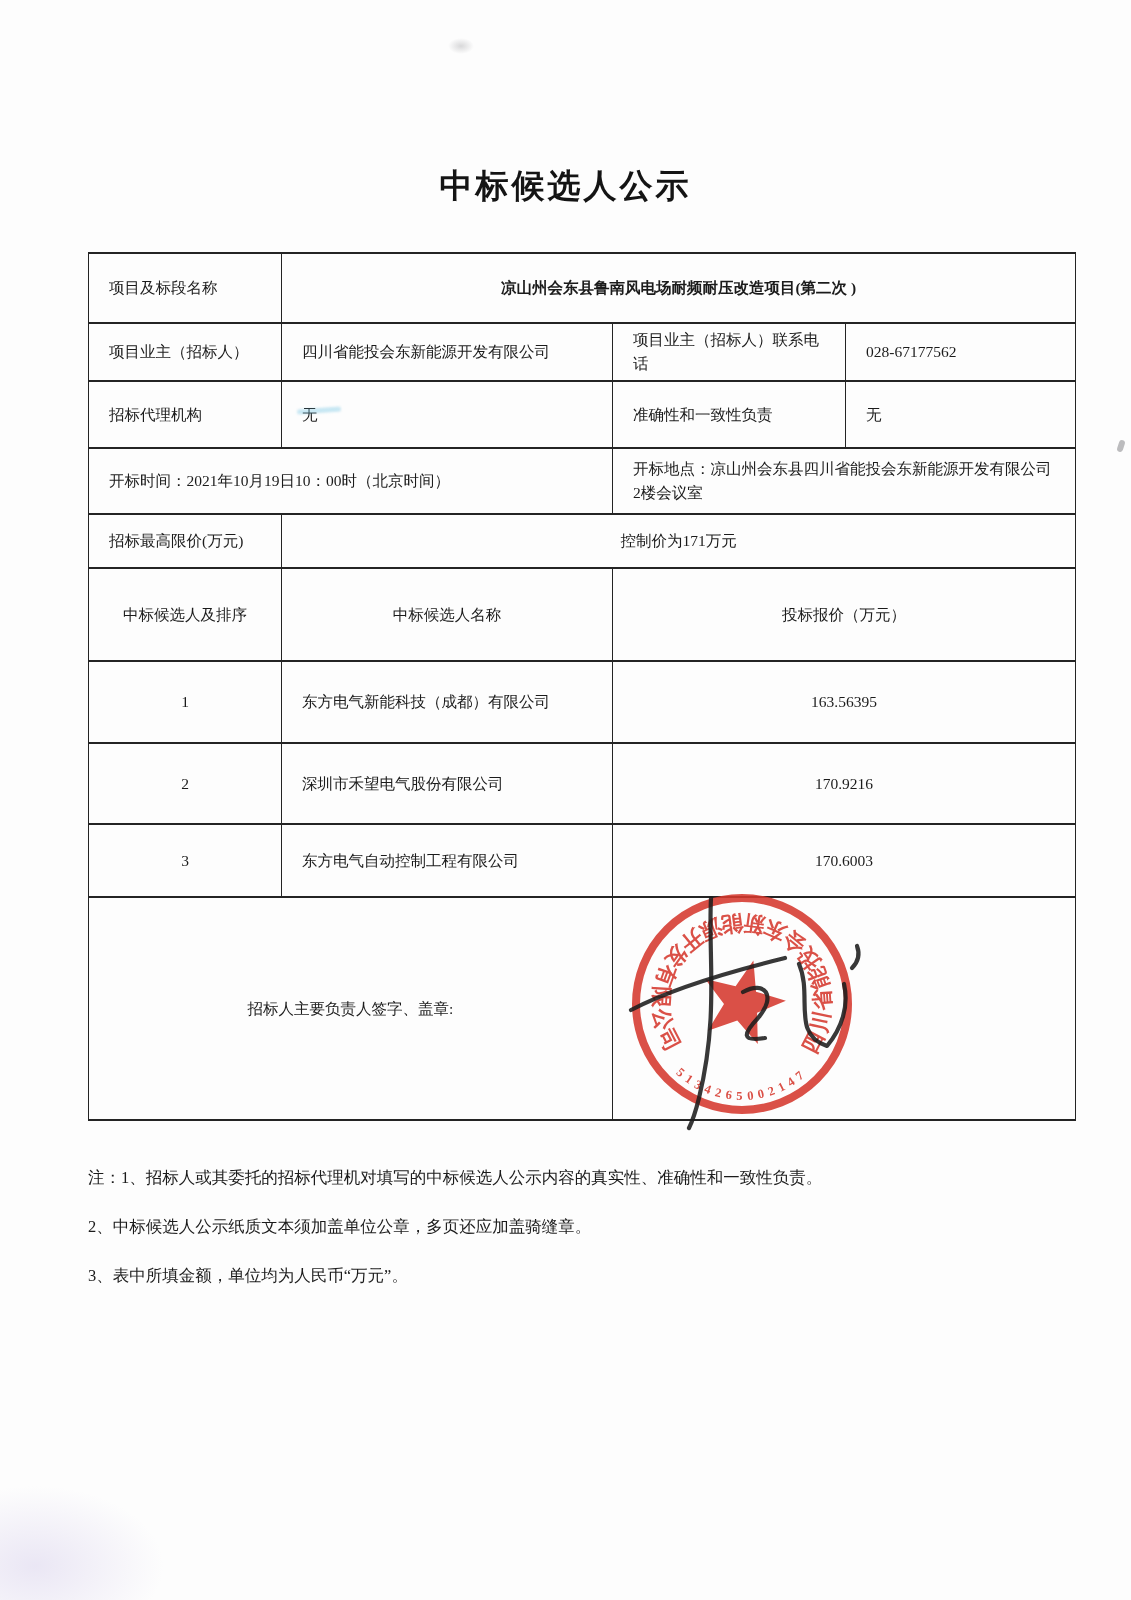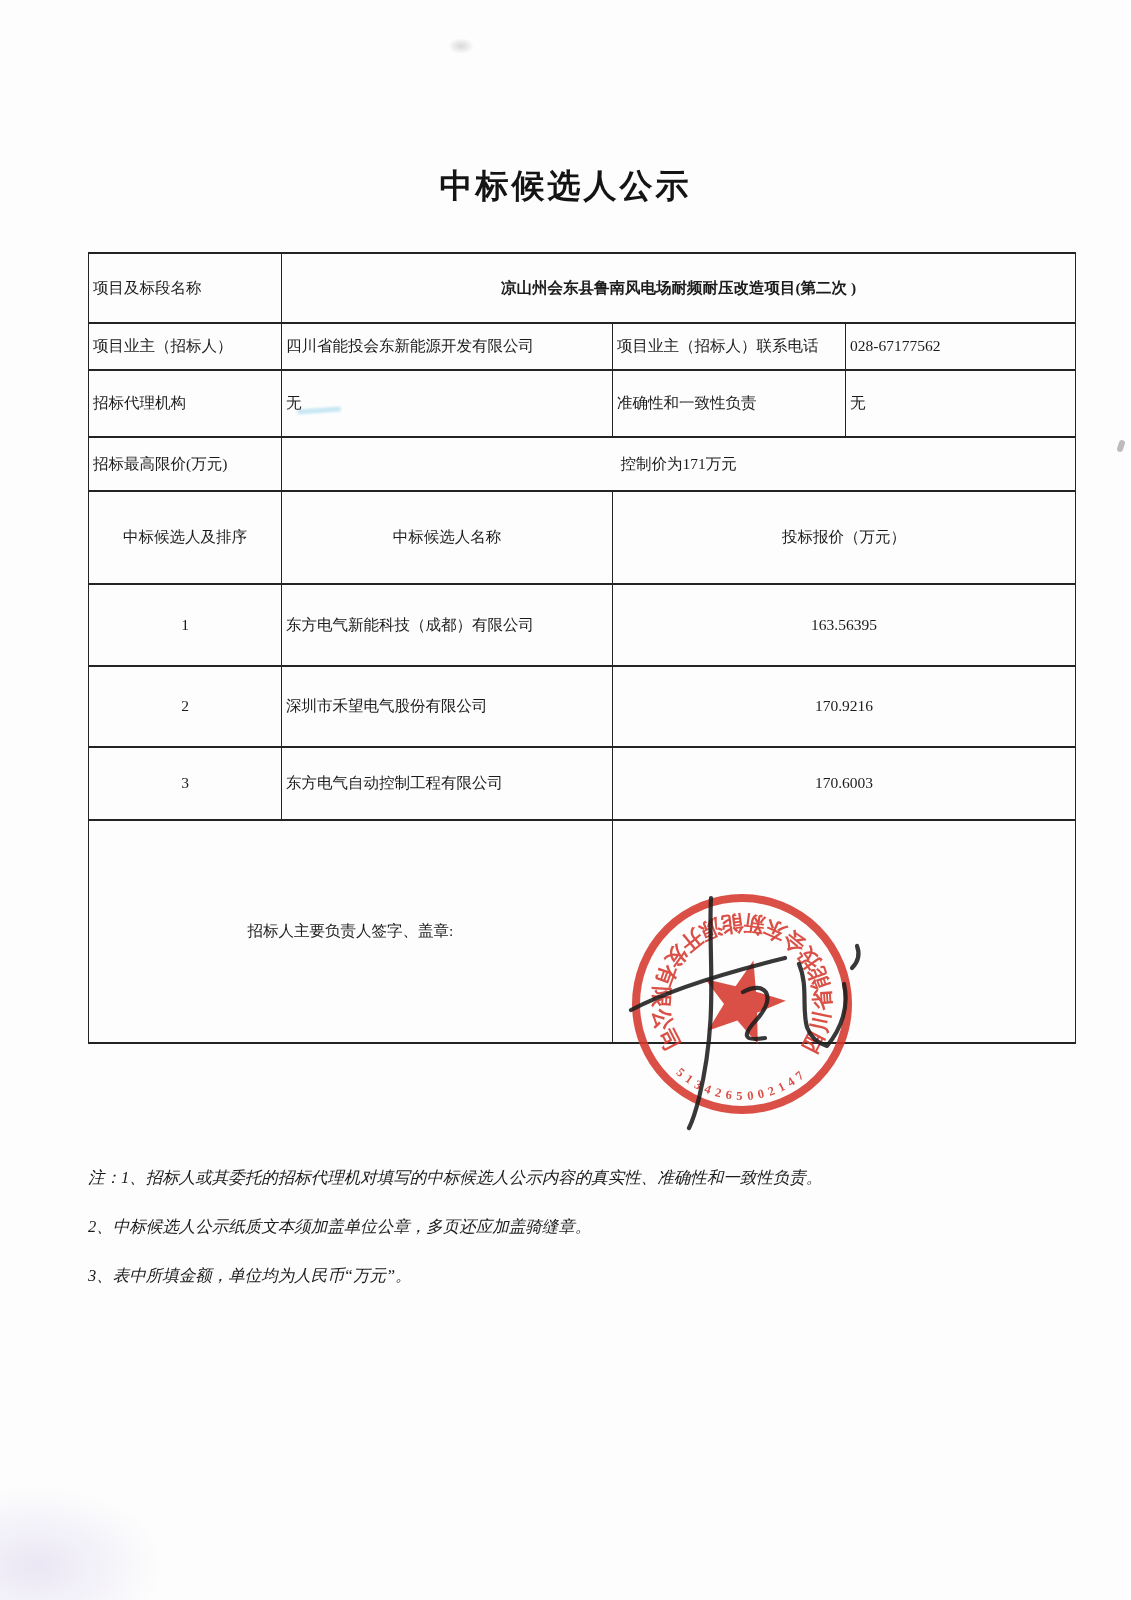--- a/index.html
+++ b/index.html
@@ -17,28 +17,28 @@
     font-weight:700;font-size:33px;letter-spacing:3px;color:#141414;
   }
   table.doc{
     position:absolute;left:88px;top:252px;width:987px;
     border-collapse:collapse;table-layout:fixed;
     font-size:15.5px;color:#1b1b1b;
   }
   table.doc td{
     border:1.5px solid #242424;
     border-top-width:2.5px;border-bottom-width:2.5px;
-    padding:4px 4px;vertical-align:middle;line-height:1.55;
+    padding:4px 20px;vertical-align:middle;line-height:1.55;
     overflow:hidden;
   }
   td.ctr{text-align:center;}
   td.bold{font-weight:600;}
   .notes{
     position:absolute;left:88px;top:1166px;width:1005px;
-    font-size:16.5px;color:#1b1b1b;margin:0;padding:0;font-style:italic;
+    font-size:16.5px;color:#1b1b1b;margin:0;padding:0;
   }
   .notes li{list-style:none;margin:0 0 26px 0;line-height:1.4;}
   
   .stamp{
     position:absolute;left:622px;top:884px;width:240px;height:240px;
     color:#d6392e;opacity:.88;
   }
   .stamp text{fill:currentColor;font-family:"Liberation Serif", serif;font-weight:700;}
   .signature{
     position:absolute;left:595px;top:866px;width:320px;height:300px;
@@ -86,20 +86,24 @@
       <td>项目业主（招标人）</td>
       <td>四川省能投会东新能源开发有限公司</td>
       <td>项目业主（招标人）联系电话</td>
       <td>028-67177562</td>
     </tr>
     <tr style="height:67px">
       <td>招标代理机构</td>
       <td>无</td>
       <td>准确性和一致性负责</td>
       <td>无</td>
+    </tr>
+    <tr style="height:66px">
+      <td colspan="2">开标时间：2021年10月19日10：00时（北京时间）</td>
+      <td colspan="2">开标地点：凉山州会东县四川省能投会东新能源开发有限公司2楼会议室</td>
     </tr>
     <tr style="height:54px">
       <td>招标最高限价(万元)</td>
       <td colspan="3" class="ctr">控制价为171万元</td>
     </tr>
     <tr style="height:93px">
       <td class="ctr">中标候选人及排序</td>
       <td class="ctr">中标候选人名称</td>
       <td colspan="2" class="ctr">投标报价（万元）</td>
     </tr>

